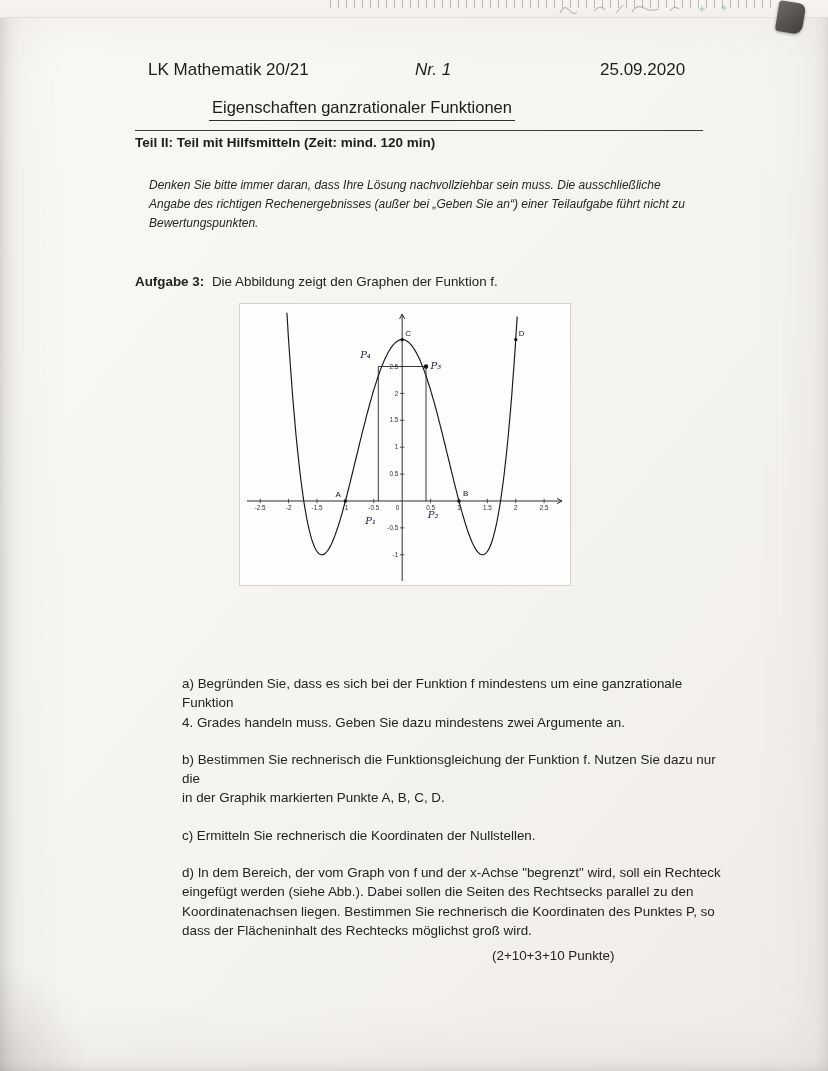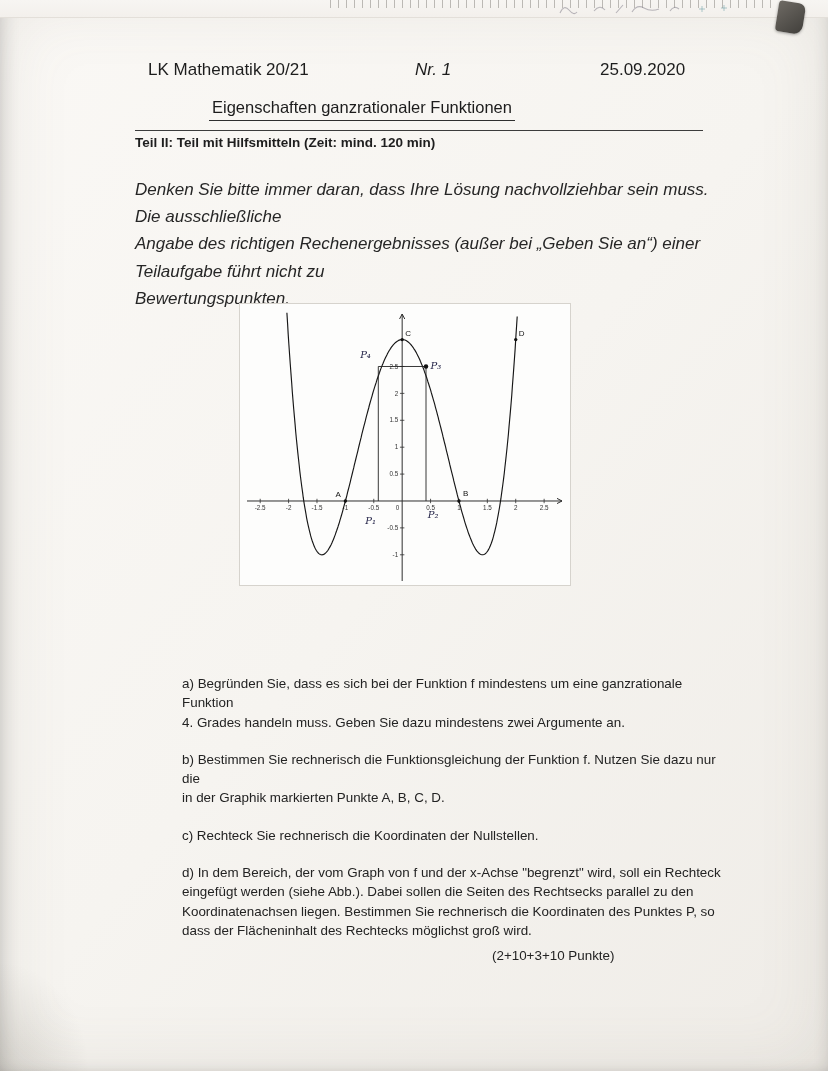--- a/index.html
+++ b/index.html
@@ -37,22 +37,22 @@
   .hdr .date   { position:absolute; left:600px; }
 
   .doc-title { position:absolute; top:98px; left:0; width:724px; text-align:center;
     font-size:16.5px; font-weight:400; color:#1c1c1c; }
   .doc-title span { display:inline-block; border-bottom:1.2px solid #2f2f2f; padding:0 3px 3px; }
 
   .part-heading { position:absolute; top:130px; left:135px; width:568px;
     border-top:1px solid #3c3c3c; padding-top:4px;
     font-size:13.5px; font-weight:bold; color:#1e1e1e; }
 
-  .notice { position:absolute; top:176px; left:135px; width:582px;
-    font-style:italic; font-size:17px; line-height:1.6; color:#262626; }
+  .notice { position:absolute; top:176px; left:149px; width:582px;
+    font-style:italic; font-size:12px; line-height:1.6; color:#262626; }
 
   .task-line { position:absolute; top:274px; left:135px; width:580px; font-size:13.4px; }
   .task-line .b { font-weight:bold; }
   .task-line .t { margin-left:4px; }
 
   .figure { position:absolute; left:239px; top:303px; width:332px; height:283px;
     background:#fdfdfc; border:1px solid #d6d3cd; }
   .figure svg { display:block; }
 
   .tasks { position:absolute; top:650px; left:182px; width:540px;
@@ -87,20 +87,24 @@
   <h1 class="doc-title">
     <span>Eigenschaften ganzrationaler Funktionen</span>
   </h1>
 
   <div class="part-heading">Teil II: Teil mit Hilfsmitteln (Zeit: mind. 120 min)</div>
 
   <p class="notice preline">Denken Sie bitte immer daran, dass Ihre Lösung nachvollziehbar sein muss. Die ausschließliche
 Angabe des richtigen Rechenergebnisses (außer bei „Geben Sie an“) einer Teilaufgabe führt nicht zu
 Bewertungspunkten.</p>
 
+  <p class="task-line">
+    <span class="b">Aufgabe 3:</span>
+    <span class="t">Die Abbildung zeigt den Graphen der Funktion f.</span>
+  </p>
 
   <div class="figure">
     <svg id="graph-svg" width="330" height="281" viewBox="0 0 330 281">
         <line x1="7" y1="196.99" x2="322" y2="196.99" stroke="#2e2e2e" stroke-width="1"></line>
         <line x1="162.1607142857143" y1="277" x2="162.1607142857143" y2="10" stroke="#2e2e2e" stroke-width="1"></line>
         <path d="M 317 194.39000000000001 L 322 196.99 L 317 199.59" fill="none" stroke="#2e2e2e" stroke-width="1"></path>
         <path d="M 159.5607142857143 15 L 162.1607142857143 10 L 164.7607142857143 15" fill="none" stroke="#2e2e2e" stroke-width="1"></path>
         <line x1="20.19642857142857" y1="194.79000000000002" x2="20.19642857142857" y2="199.19" stroke="#2e2e2e" stroke-width="0.8"></line>
         <text x="20.19642857142857" y="206.49" text-anchor="middle" font-size="6.3" fill="#333">-2.5</text>
         <line x1="48.589285714285715" y1="194.79000000000002" x2="48.589285714285715" y2="199.19" stroke="#2e2e2e" stroke-width="0.8"></line>
@@ -152,21 +156,21 @@
         <text x="125.25000000000001" y="219.586" font-size="10" fill="#232347" font-style="italic" font-family="DejaVu Serif, serif">P₁</text>
         <text x="187.71428571428575" y="214.20600000000002" font-size="10" fill="#232347" font-style="italic" font-family="DejaVu Serif, serif">P₂</text>
       </svg>
   </div>
 
   <div class="tasks">
     <p>a) Begründen Sie, dass es sich bei der Funktion f mindestens um eine ganzrationale Funktion
 4. Grades handeln muss. Geben Sie dazu mindestens zwei Argumente an.</p>
     <p>b) Bestimmen Sie rechnerisch die Funktionsgleichung der Funktion f. Nutzen Sie dazu nur die
 in der Graphik markierten Punkte A, B, C, D.</p>
-    <p>c) Rechteck Sie rechnerisch die Koordinaten der Nullstellen.</p>
+    <p>c) Ermitteln Sie rechnerisch die Koordinaten der Nullstellen.</p>
     <p>d) In dem Bereich, der vom Graph von f und der x-Achse "begrenzt" wird, soll ein Rechteck
 eingefügt werden (siehe Abb.). Dabei sollen die Seiten des Rechtsecks parallel zu den
 Koordinatenachsen liegen. Bestimmen Sie rechnerisch die Koordinaten des Punktes P, so
 dass der Flächeninhalt des Rechtecks möglichst groß wird.</p>
   </div>
 
   <p class="points-line">(2+10+3+10 Punkte)</p>
 
 </div>
 

